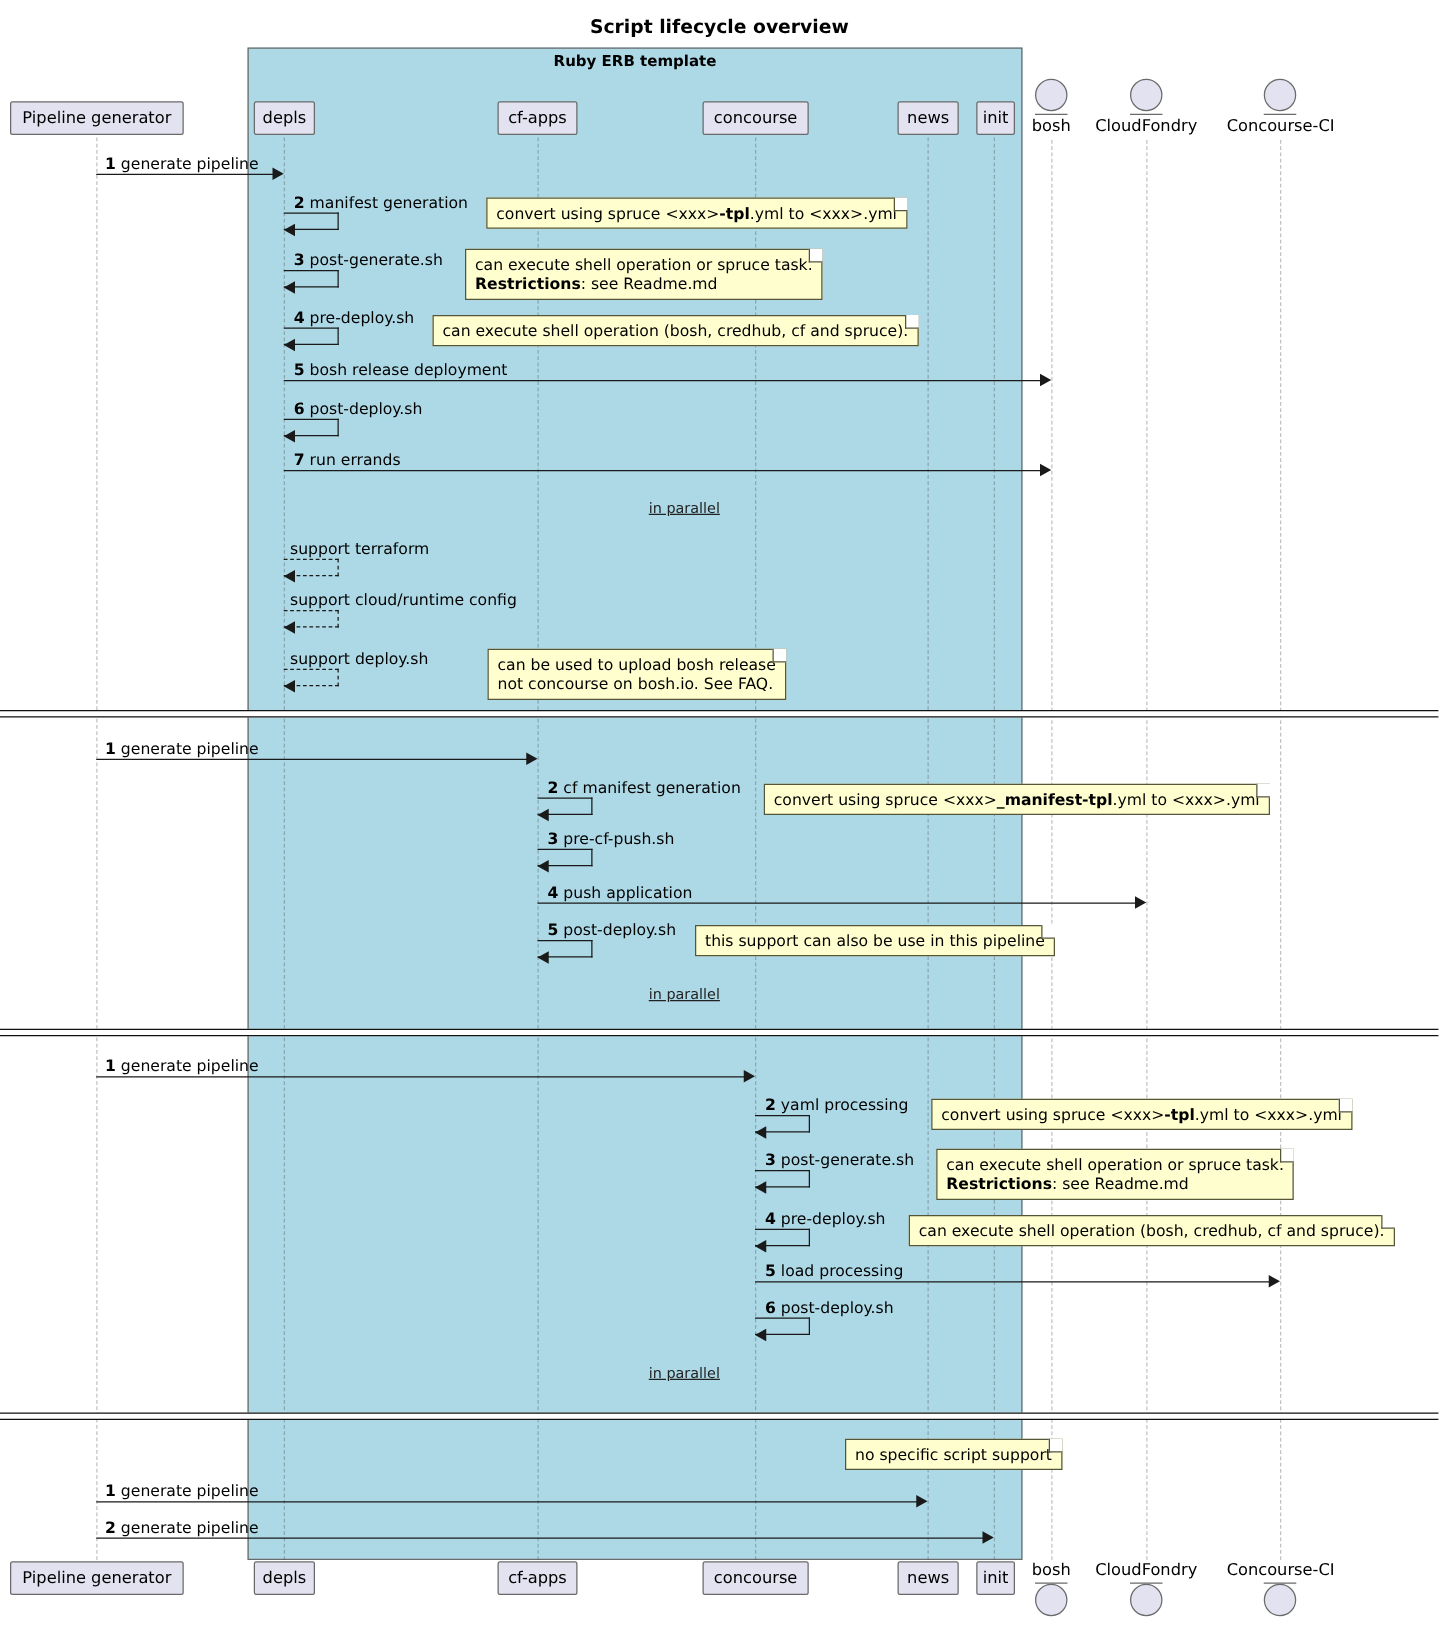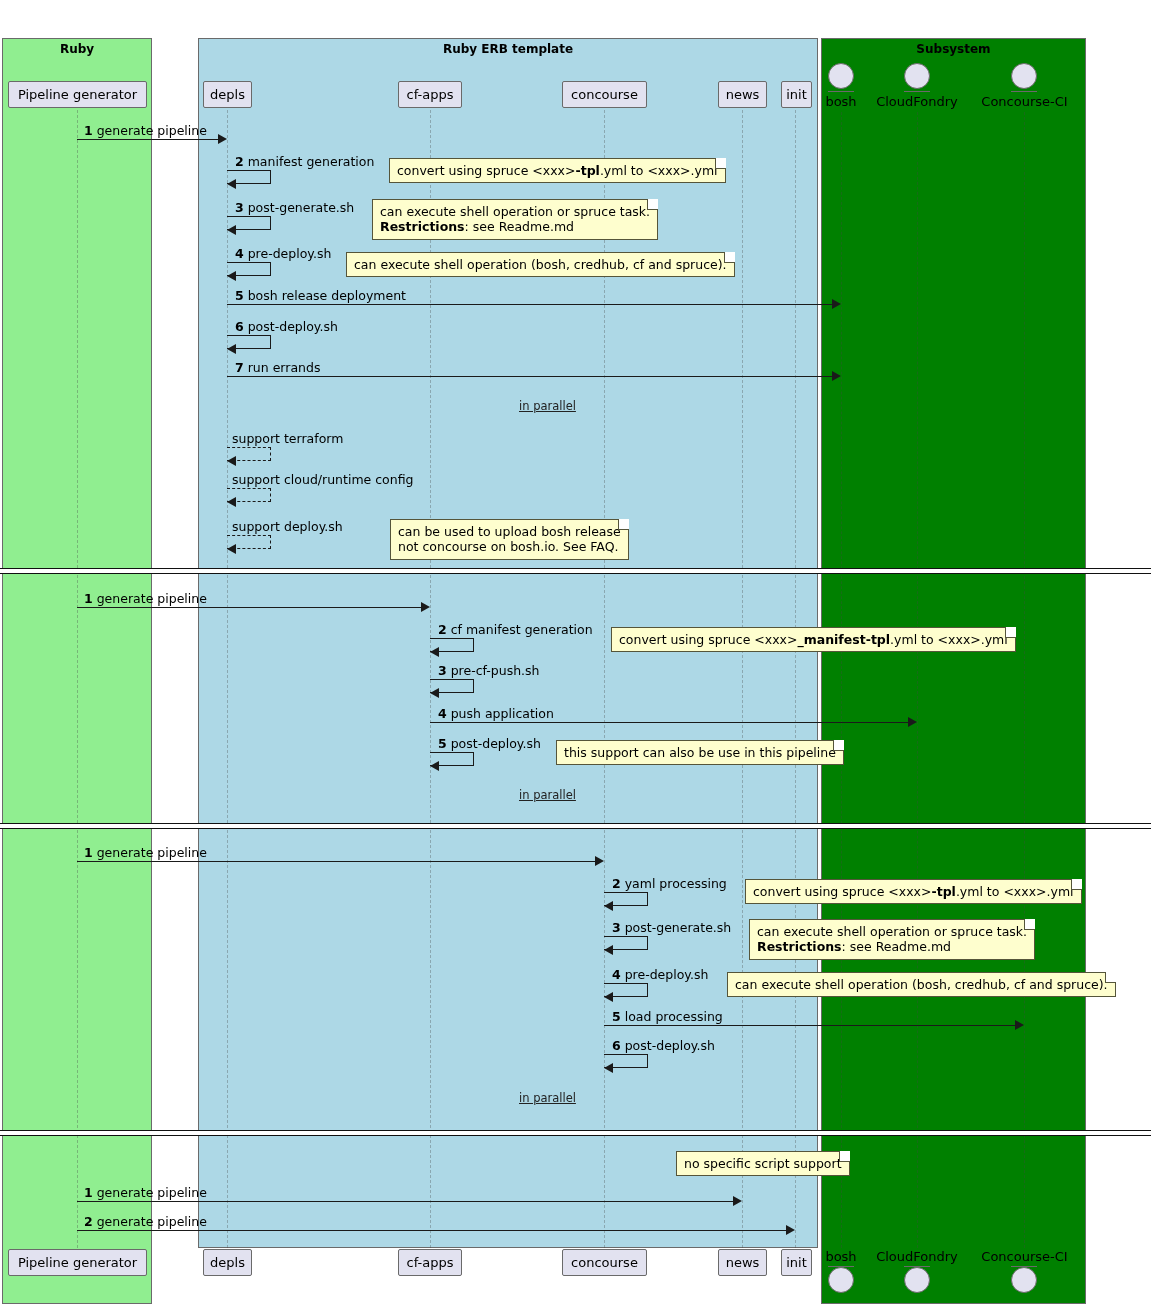--- a/index.html
+++ b/index.html
@@ -62,29 +62,24 @@
 
   
   .parallel{position:absolute;font-size:11.5px;color:#222;
             text-decoration:underline;white-space:nowrap;}
 </style>
 </head>
 <body>
 
 <div id="canvas">
 
-
-  <div class="group-box ruby" style="left:2px;top:38px;width:150px;height:1266px;">
-    <div class="group-title">Ruby</div>
-  </div>
+  <div class="title">Script lifecycle overview</div>
+
   <div class="group-box erb" style="left:198px;top:38px;width:620px;height:1210px;">
     <div class="group-title">Ruby ERB template</div>
-  </div>
-  <div class="group-box sub" style="left:821px;top:38px;width:265px;height:1266px;">
-    <div class="group-title">Subsystem</div>
   </div>
 
   <div class="lifeline" style="left:77px;top:110px;height:1138px;"></div>
   <div class="lifeline" style="left:227px;top:110px;height:1138px;"></div>
   <div class="lifeline" style="left:430px;top:110px;height:1138px;"></div>
   <div class="lifeline" style="left:604px;top:110px;height:1138px;"></div>
   <div class="lifeline" style="left:742px;top:110px;height:1138px;"></div>
   <div class="lifeline" style="left:795px;top:110px;height:1138px;"></div>
   <div class="lifeline" style="left:841px;top:112px;height:1136px;"></div>
   <div class="lifeline" style="left:917px;top:112px;height:1136px;"></div>

